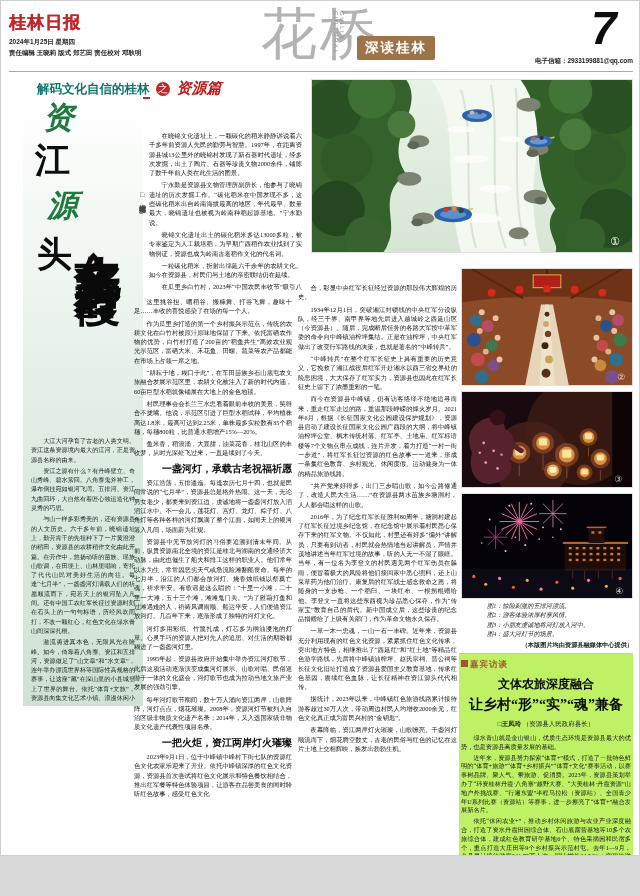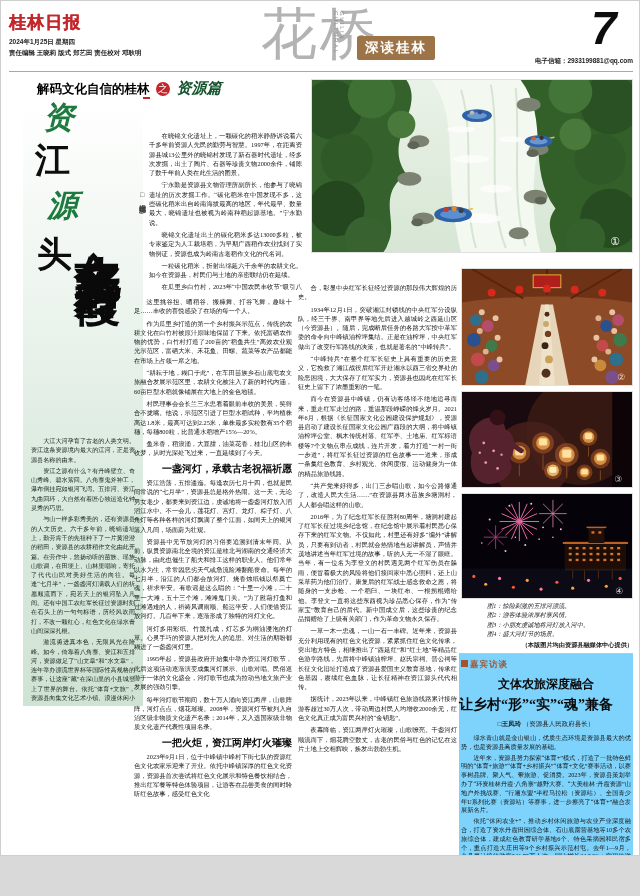--- a/index.html
+++ b/index.html
@@ -19,24 +19,24 @@
   .badge{left:356px;top:35px;width:78px;height:24px;background:#9c7448;color:#fff;
          font-size:13.5px;font-weight:900;text-align:center;line-height:24px;letter-spacing:2px;
          border-radius:2px;font-family:"Liberation Sans",sans-serif;}
   .pagenum{left:590px;top:0px;font-size:46px;font-weight:900;font-style:italic;color:#0d0d0d;
            font-family:"Liberation Sans",sans-serif;}
   .email{left:420px;top:56px;width:212px;text-align:right;font-size:6.5px;font-weight:bold;color:#222;
          font-family:"Liberation Sans",sans-serif;}
   .headrule{left:8px;top:70px;width:624px;height:0;border-top:1px solid #a8a8a8;}
   
   .banner{left:36px;top:78px;white-space:nowrap;font-family:"Liberation Sans",sans-serif;}
-  .banner .b1{font-size:12.5px;font-weight:900;color:#000000;border-bottom:2px solid #c3272b;padding-bottom:1px;}
+  .banner .b1{font-size:12.5px;font-weight:900;color:#0f766e;border-bottom:2px solid #c3272b;padding-bottom:1px;}
   .banner .b2{display:inline-block;width:14px;height:14px;border-radius:50%;background:#c3272b;color:#fff;
               font-size:10px;line-height:14px;text-align:center;margin:0 2px;vertical-align:1px;}
-  .banner .b3{font-size:15px;font-weight:bold;font-style:italic;color:#14532d;font-family:"Liberation Serif",serif;}
+  .banner .b3{font-size:15px;font-weight:bold;font-style:italic;color:#b91c1c;font-family:"Liberation Serif",serif;}
   
   .rail-bg{left:22px;top:95px;width:120px;height:610px;
            background:linear-gradient(180deg,#ffffff 0%,#f0f6f1 28%,#dcebe0 62%,#cfe3d4 100%);}
   .tchar{font-weight:900;color:#0d0d0d;font-family:"Liberation Sans",sans-serif;}
   .tscript{font-style:italic;font-weight:bold;color:#1e7a3e;font-family:"Liberation Serif",serif;}
   .main-title{left:66px;top:212px;height:372px;writing-mode:vertical-rl;font-size:47px;font-weight:900;
               letter-spacing:5px;color:#0a0a0a;font-family:"Liberation Sans",sans-serif;}
   .vbyline{left:136px;top:190px;height:84px;writing-mode:vertical-rl;font-size:7px;color:#444;}
   .intro{left:30px;top:436px;width:104px;height:264px;overflow:hidden;font-size:6.1px;line-height:9.3px;color:#15201a;}
   .intro p{margin:0 0 2px;text-indent:2em;text-align:justify;}
@@ -54,26 +54,26 @@
   .photo{border:1px solid #e0e0e0;box-sizing:border-box;overflow:hidden;background:#000;}
   .photo svg{display:block;width:100%;height:100%;}
   .p-main{left:310px;top:78px;width:322px;height:174px;}
   .p2{left:460px;top:267px;width:172px;height:118px;}
   .p3{left:460px;top:390px;width:172px;height:97px;}
   .p4{left:460px;top:492px;width:172px;height:106px;}
   .caps{left:486px;top:600px;width:146px;font-size:6.2px;line-height:9.4px;font-style:italic;color:#222;}
   .caps p{margin:0;}
   .caps .credit{font-style:normal;font-weight:bold;text-align:right;margin-top:1px;}
   
-  .interview{left:458px;top:652px;width:174px;height:241px;background:#7dd3fc;border-top:1px solid #dcc0a8;}
+  .interview{left:458px;top:652px;width:174px;height:241px;background:#bef264;border-top:1px solid #dcc0a8;}
   .iv-label{position:absolute;left:2px;top:5px;font-size:8.5px;font-weight:900;color:#a2542f;
             letter-spacing:1px;font-family:"Liberation Sans",sans-serif;}
   .iv-label .sq{display:inline-block;width:7px;height:7px;background:#a2542f;margin-right:2px;}
   .iv-t1{position:absolute;left:0;top:22px;width:174px;text-align:center;font-size:12px;font-weight:900;color:#0a0a0a;}
-  .iv-t2{position:absolute;left:0;top:42px;width:174px;text-align:left;font-size:14px;font-weight:900;color:#0a0a0a;}
+  .iv-t2{position:absolute;left:0;top:42px;width:174px;text-align:center;font-size:14px;font-weight:900;color:#0a0a0a;}
   .iv-by{position:absolute;left:0;top:66px;width:174px;text-align:center;font-size:6.5px;color:#222;}
   .iv-by b{font-weight:900;}
   .iv-body{position:absolute;left:2px;top:80px;width:170px;height:146px;overflow:hidden;
            font-size:6.2px;line-height:8.8px;color:#141414;}
   .iv-body p{margin:0 0 2px;text-indent:2em;text-align:justify;}
   .iv-credit{position:absolute;right:4px;bottom:6px;font-size:6.2px;font-weight:bold;color:#141414;}
 </style>
 </head>
 <body>
 

